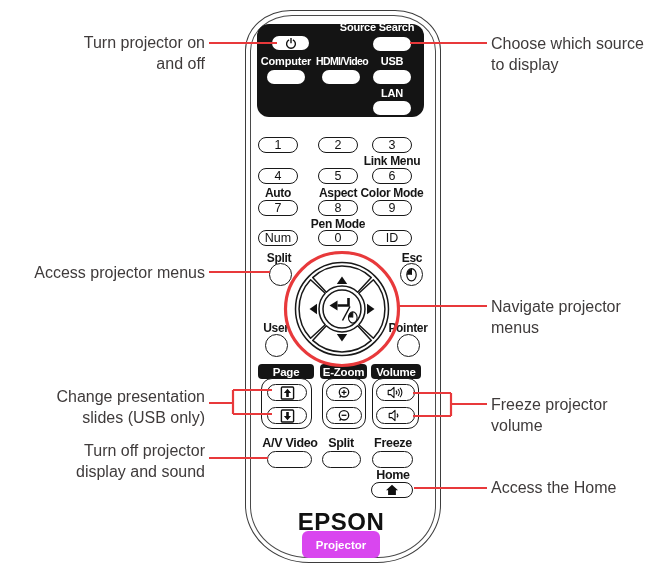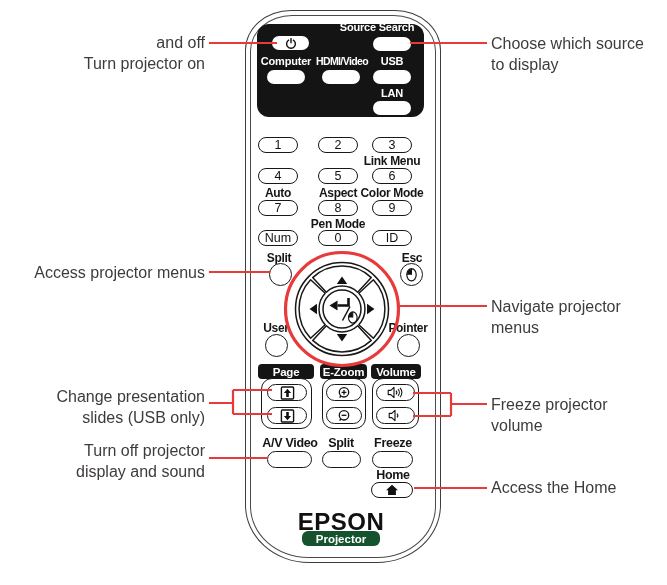--- a/index.html
+++ b/index.html
@@ -27,33 +27,33 @@
               border:1.7px solid #181818;box-sizing:border-box;display:flex;
               align-items:center;justify-content:center;}
   
   .wlabel{position:absolute;color:#fff;font-weight:700;font-size:11px;text-align:center;letter-spacing:-0.2px;}
   .klabel{position:absolute;color:#151515;font-weight:700;font-size:12px;text-align:center;letter-spacing:-0.3px;}
   .ghead{position:absolute;height:15px;background:#141414;border-radius:4px;color:#fff;
          font-weight:700;font-size:11.5px;display:flex;align-items:center;justify-content:center;letter-spacing:-0.2px;}
   .gbox{position:absolute;width:51px;height:51px;border:1.6px solid #181818;border-radius:11px;box-sizing:border-box;background:#fff;}
   .brand{position:absolute;left:291px;top:508px;width:100px;text-align:center;font-size:24px;
          font-weight:800;letter-spacing:0.5px;color:#111;}
-  .badge{position:absolute;left:302px;top:531px;width:78px;height:15px;background:#14532d;
+  .badge{position:absolute;left:302px;top:531px;width:78px;height:27px;background:#d946ef;
          border-radius:6px;color:#fff;font-size:11.5px;font-weight:700;display:flex;
          align-items:center;justify-content:center;}
   svg{display:block;}
 </style>
 </head>
 <body>
 
 <div id="stage">
 
   <div class="callout ra" style="left:0;top:32px;width:205px;">
+    <span style="display:block;">Turn projector on</span>
     <span style="display:block;">and off</span>
-    <span style="display:block;">Turn projector on</span>
   </div>
   <div class="callout ra" style="left:0;top:262px;width:205px;">
     <span style="display:block;">Access projector menus</span>
   </div>
   <div class="callout ra" style="left:0;top:386px;width:205px;">
     <span style="display:block;">Change presentation</span>
     <span style="display:block;">slides (USB only)</span>
   </div>
   <div class="callout ra" style="left:0;top:440px;width:205px;">
     <span style="display:block;">Turn off projector</span>

